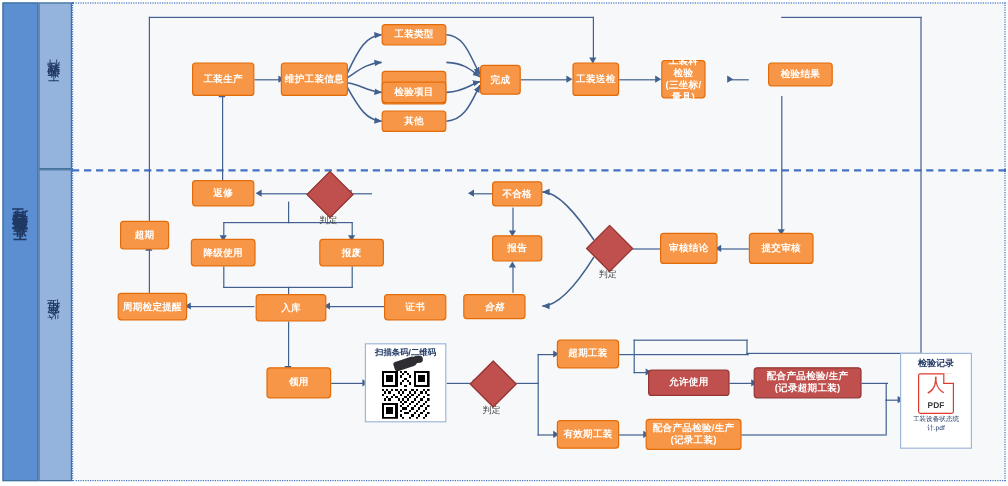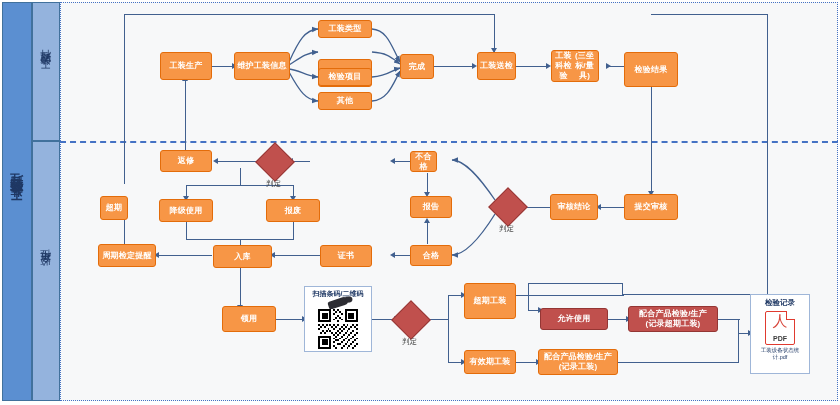--- a/index.html
+++ b/index.html
@@ -239,52 +239,52 @@
 
   <div class="node n-orange" style="left:318px;top:20px;width:54px;height:18px;">工装类型</div>
   <div class="node n-orange" style="left:318px;top:59px;width:54px;height:28px;font-style:italic;">工装信息</div>
   <div class="node n-orange" style="left:318px;top:68px;width:54px;height:18px;">检验项目</div>
   <div class="node n-orange" style="left:318px;top:92px;width:54px;height:18px;">其他</div>
 
   <div class="node n-orange" style="left:400px;top:54px;width:34px;height:25px;">完成</div>
 
   <div class="node n-orange" style="left:477px;top:52px;width:39px;height:28px;">工装送检</div>
 
-  <div class="node n-orange" style="left:551px;top:50px;width:48px;height:32px;">
+  <div class="node n-orange" style="left:551px;top:50px;width:37px;height:32px;flex-direction:column;">
     <span>工装科检验</span>
     <span>(三坐标/量具)</span>
   </div>
 
-  <div class="node n-orange" style="left:624px;top:52px;width:54px;height:35px;">检验结果</div>
+  <div class="node n-orange" style="left:640px;top:52px;width:54px;height:20px;">检验结果</div>
 
   <div class="node n-orange" style="left:624px;top:194px;width:54px;height:26px;">提交审核</div>
 
   <div class="node n-orange" style="left:550px;top:194px;width:48px;height:26px;">审核结论</div>
 
   <div class="diamond" style="left:494px;top:193px;width:26px;height:26px;"></div>
   <div class="dia-label" style="left:499px;top:224px;">判定</div>
 
-  <div class="node n-orange" style="left:410px;top:151px;width:27px;height:21px;">不合格</div>
+  <div class="node n-orange" style="left:410px;top:151px;width:42px;height:21px;">不合格</div>
   <div class="node n-orange" style="left:410px;top:196px;width:42px;height:22px;">报告</div>
-  <div class="node n-orange" style="left:410px;top:245px;width:42px;height:21px;">合格</div>
+  <div class="node n-orange" style="left:386px;top:245px;width:52px;height:21px;font-style:italic;">合格</div>
 
 
   <div class="diamond" style="left:261px;top:148px;width:26px;height:26px;"></div>
   <div class="dia-label" style="left:266px;top:179px;">判定</div>
 
   <div class="node n-orange" style="left:160px;top:150px;width:52px;height:22px;">返修</div>
 
   <div class="node n-orange" style="left:159px;top:199px;width:54px;height:23px;">降级使用</div>
   <div class="node n-orange" style="left:266px;top:199px;width:54px;height:23px;">报废</div>
 
   <div class="node n-orange" style="left:213px;top:245px;width:59px;height:23px;text-align:center;">入库</div>
 
   <div class="node n-orange" style="left:320px;top:245px;width:52px;height:22px;">证书</div>
 
-  <div class="node n-orange" style="left:100px;top:196px;width:28px;height:24px;">超期</div>
+  <div class="node n-orange" style="left:100px;top:184px;width:41px;height:24px;">超期</div>
 
   <div class="node n-orange" style="left:98px;top:244px;width:58px;height:23px;">周期检定提醒</div>
 
   <div class="node n-orange" style="left:222px;top:306px;width:54px;height:26px;">领用</div>
 
   <div id="qr-panel" style="left:304px;top:286px;width:68px;height:66px;">
     <div id="qr-caption">扫描条码/二维码</div>
     <div class="scanner" style="top:12px;"></div>
     <svg id="qr-img" style="top:22px;" width="40" height="40" viewBox="0 0 21 21" shape-rendering="crispEdges">
       <rect width="21" height="21" fill="#fff"></rect>
@@ -383,21 +383,21 @@
           <rect x="12" y="20" width="1" height="1"></rect>
         <rect x="15" y="20" width="1" height="1"></rect>
           <rect x="18" y="20" width="1" height="1"></rect>
       </g>
     </svg>
   </div>
 
   <div class="diamond" style="left:397px;top:306px;width:26px;height:26px;"></div>
   <div class="dia-label" style="left:402px;top:337px;">判定</div>
 
-  <div class="node n-orange" style="left:464px;top:283px;width:52px;height:36px;">超期工装</div>
+  <div class="node n-orange" style="left:464px;top:283px;width:52px;height:24px;">超期工装</div>
   <div class="node n-orange" style="left:464px;top:350px;width:52px;height:24px;">有效期工装</div>
 
   <div class="node n-darkred" style="left:540px;top:308px;width:68px;height:22px;">允许使用</div>
 
   <div class="node n-darkred" style="left:628px;top:306px;width:90px;height:26px;flex-direction:column;">
     <span>配合产品检验/生产</span>
     <span>(记录超期工装)</span>
   </div>
 
   <div class="node n-orange" style="left:538px;top:349px;width:80px;height:26px;flex-direction:column;">

